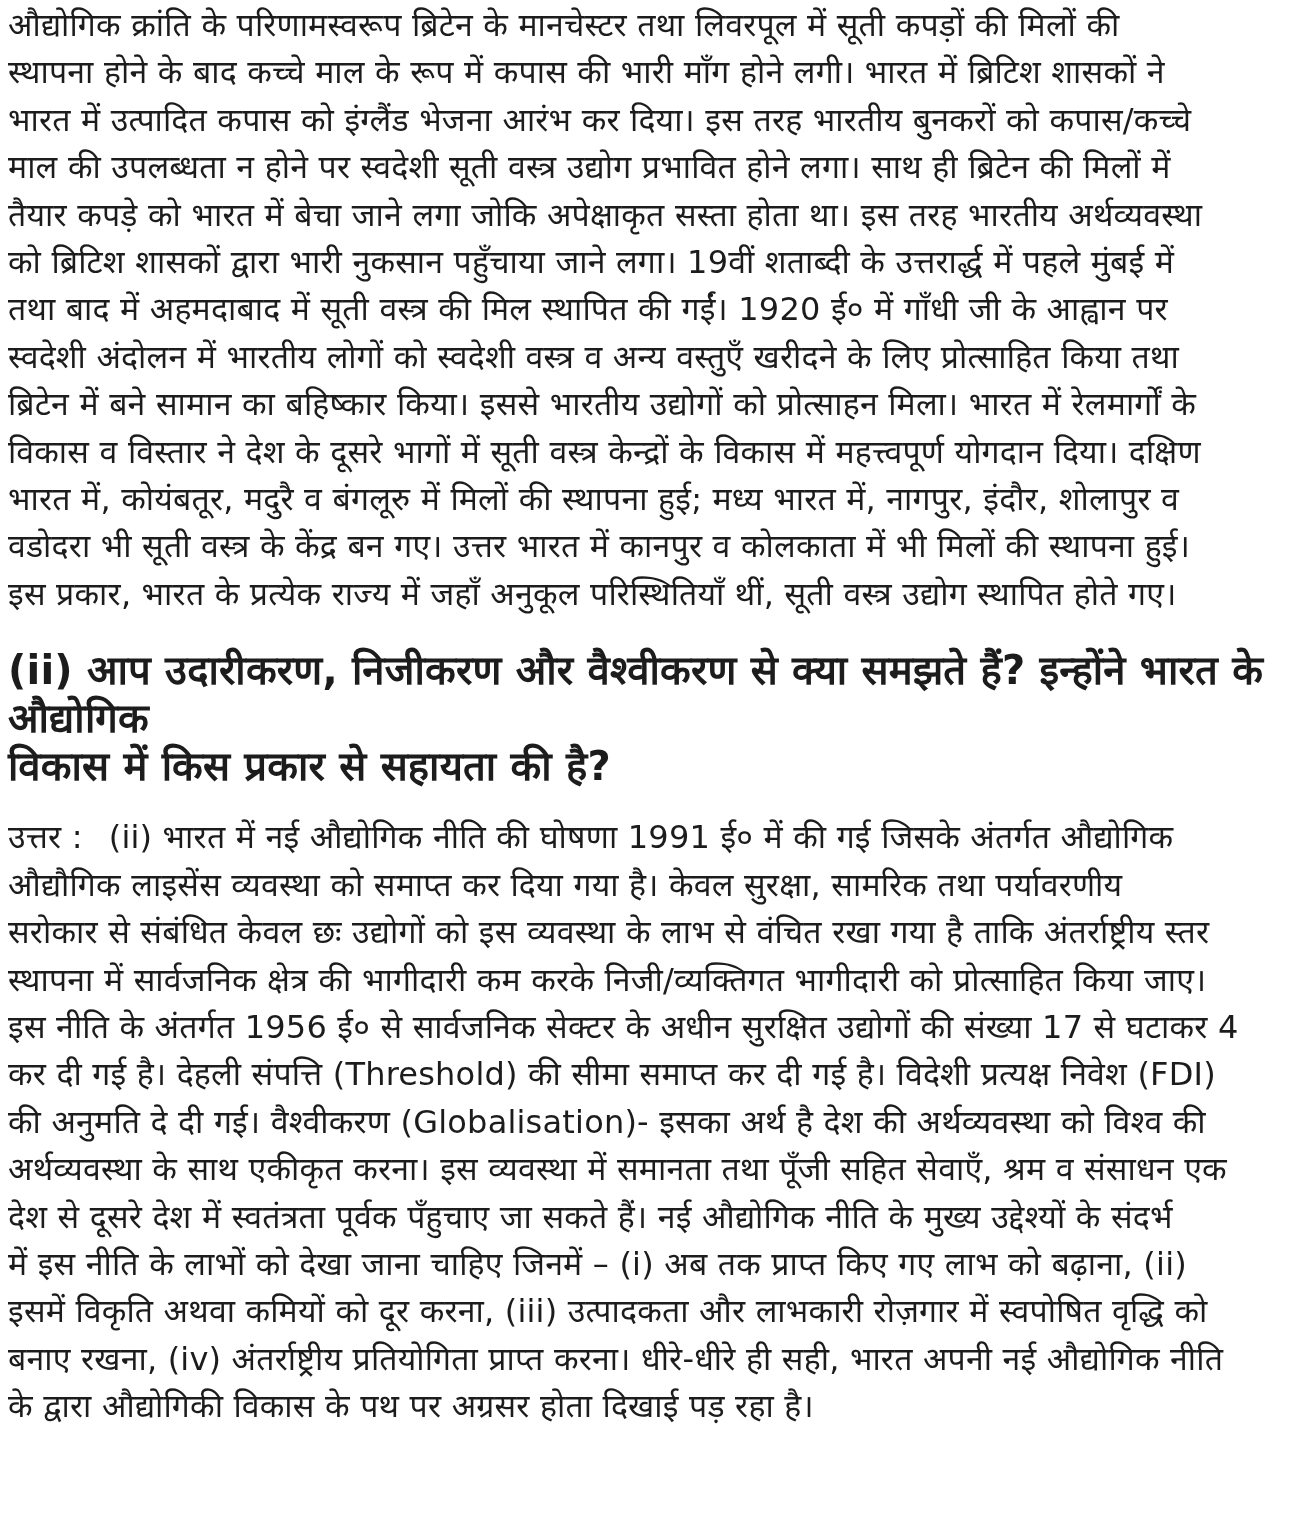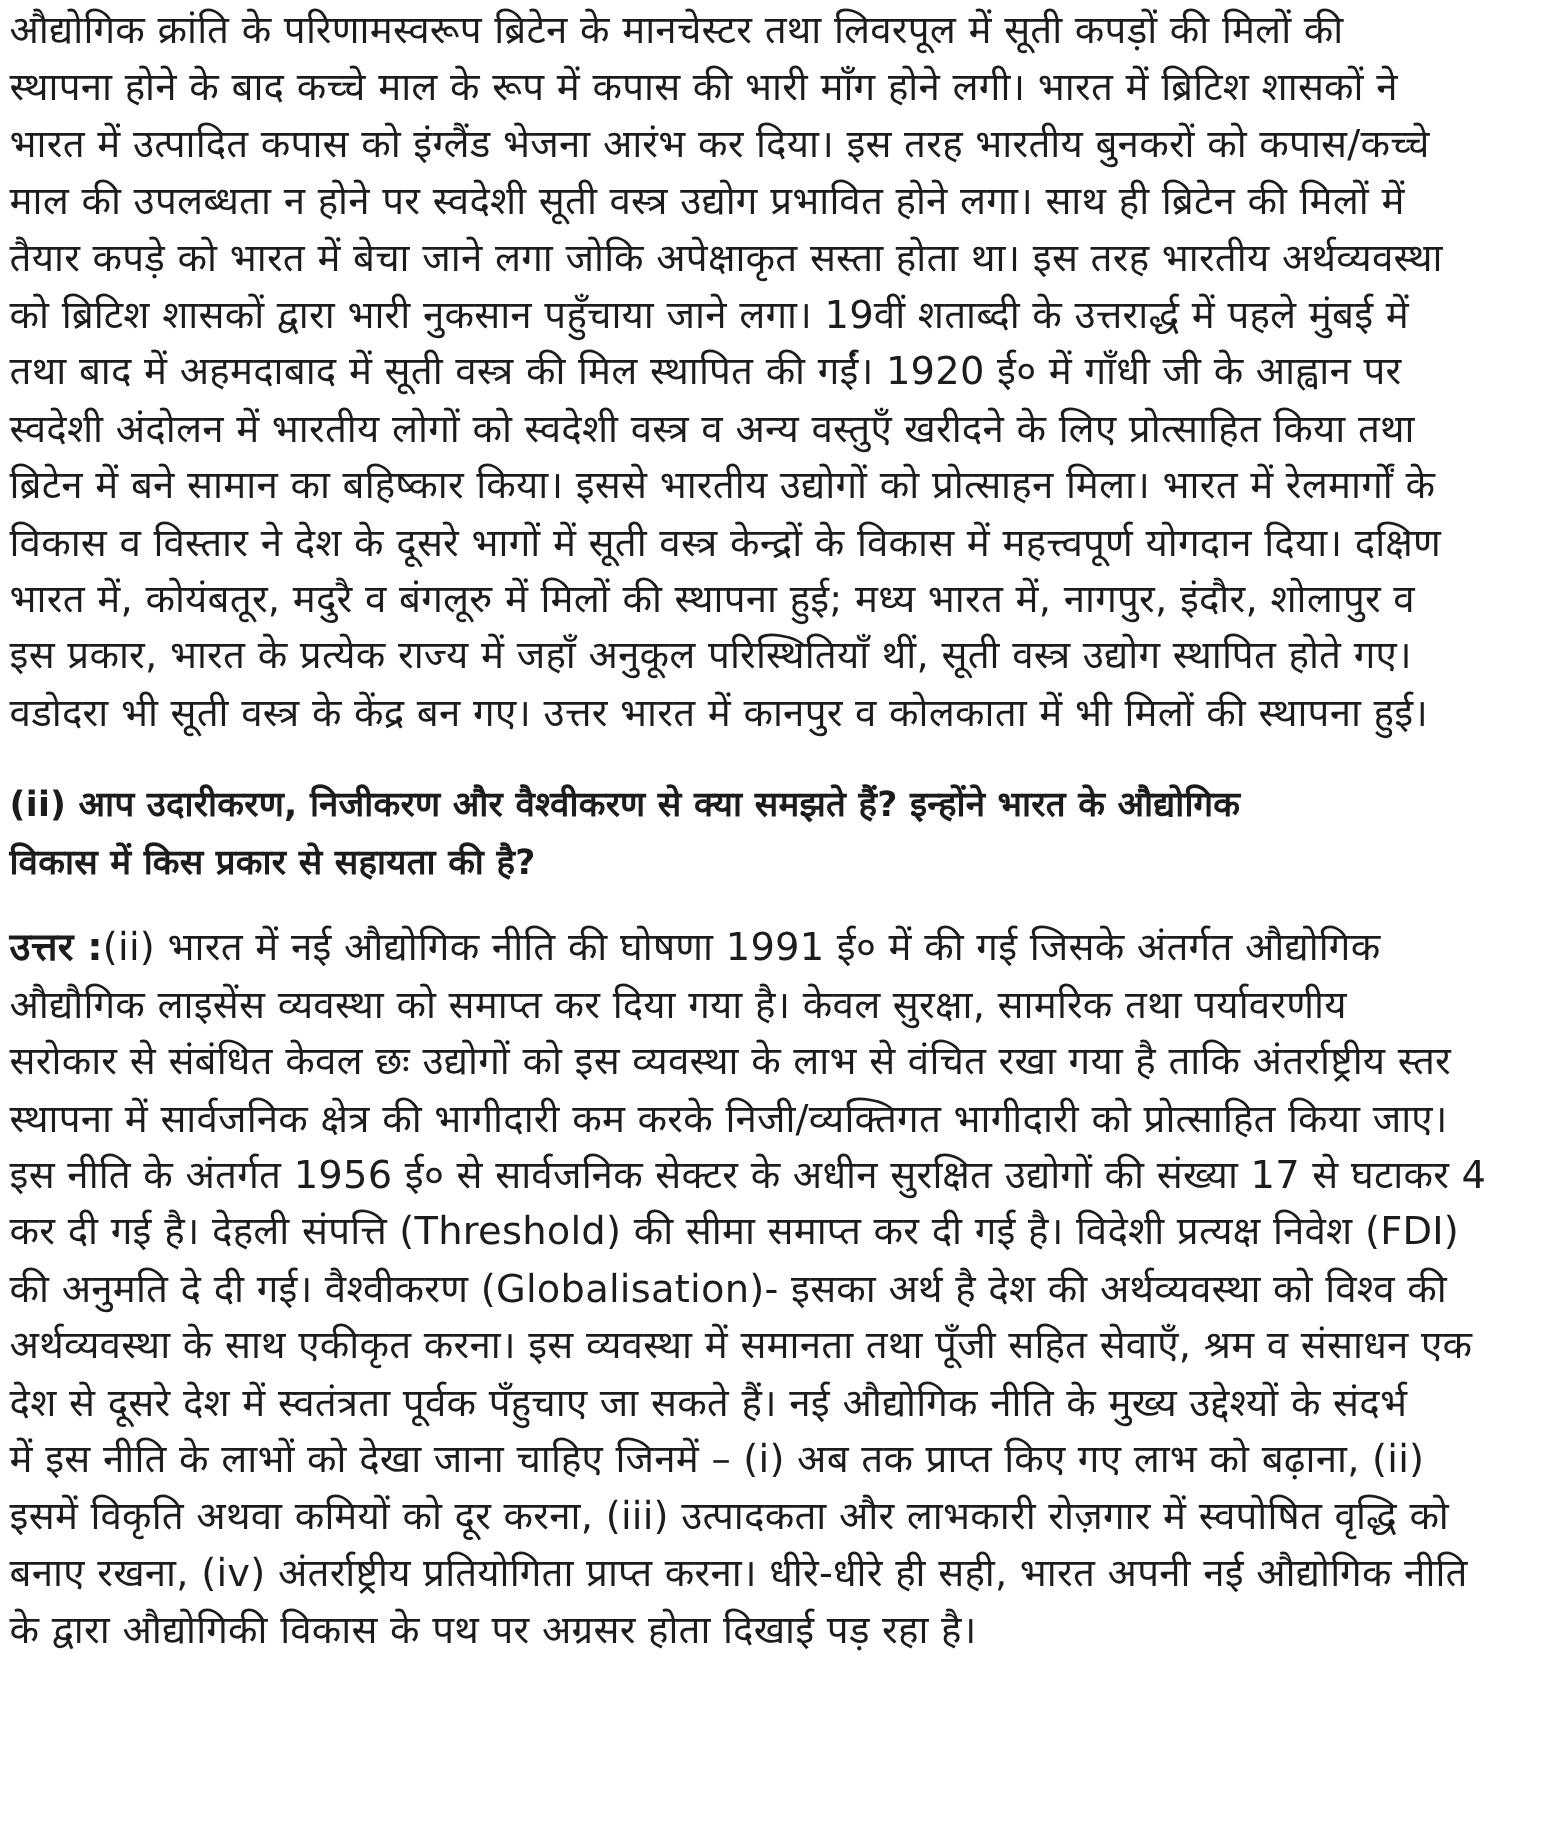--- a/index.html
+++ b/index.html
@@ -22,47 +22,47 @@
     font-size: 32px;
     line-height: 47.4px;
     text-align: left;
     letter-spacing: 0.2px;
   }
   .question {
     margin: 28px 0 24px 0;
     font-weight: 700;
   }
   .question .line {
-    font-size: 29px;
+    font-size: 40px;
     line-height: 48px;
   }
   .answer-label {
-    font-weight: 700;
-    margin-right: 0;
+    font-weight: 400;
+    margin-right: 26px;
   }
 </style>
 </head>
 <body>
 
 <div class="page">
 
   <div class="para">
       <div class="line">औद्योगिक क्रांति के परिणामस्वरूप ब्रिटेन के मानचेस्टर तथा लिवरपूल में सूती कपड़ों की मिलों की</div>
       <div class="line">स्थापना होने के बाद कच्चे माल के रूप में कपास की भारी माँग होने लगी। भारत में ब्रिटिश शासकों ने</div>
       <div class="line">भारत में उत्पादित कपास को इंग्लैंड भेजना आरंभ कर दिया। इस तरह भारतीय बुनकरों को कपास/कच्चे</div>
       <div class="line">माल की उपलब्धता न होने पर स्वदेशी सूती वस्त्र उद्योग प्रभावित होने लगा। साथ ही ब्रिटेन की मिलों में</div>
       <div class="line">तैयार कपड़े को भारत में बेचा जाने लगा जोकि अपेक्षाकृत सस्ता होता था। इस तरह भारतीय अर्थव्यवस्था</div>
       <div class="line">को ब्रिटिश शासकों द्वारा भारी नुकसान पहुँचाया जाने लगा। 19वीं शताब्दी के उत्तरार्द्ध में पहले मुंबई में</div>
       <div class="line">तथा बाद में अहमदाबाद में सूती वस्त्र की मिल स्थापित की गईं। 1920 ई० में गाँधी जी के आह्वान पर</div>
       <div class="line">स्वदेशी अंदोलन में भारतीय लोगों को स्वदेशी वस्त्र व अन्य वस्तुएँ खरीदने के लिए प्रोत्साहित किया तथा</div>
       <div class="line">ब्रिटेन में बने सामान का बहिष्कार किया। इससे भारतीय उद्योगों को प्रोत्साहन मिला। भारत में रेलमार्गों के</div>
       <div class="line">विकास व विस्तार ने देश के दूसरे भागों में सूती वस्त्र केन्द्रों के विकास में महत्त्वपूर्ण योगदान दिया। दक्षिण</div>
       <div class="line">भारत में, कोयंबतूर, मदुरै व बंगलूरु में मिलों की स्थापना हुई; मध्य भारत में, नागपुर, इंदौर, शोलापुर व</div>
+      <div class="line">वडोदरा भी सूती वस्त्र के केंद्र बन गए। उत्तर भारत में कानपुर व कोलकाता में भी मिलों की स्थापना हुई।</div>
       <div class="line">इस प्रकार, भारत के प्रत्येक राज्य में जहाँ अनुकूल परिस्थितियाँ थीं, सूती वस्त्र उद्योग स्थापित होते गए।</div>
-      <div class="line">वडोदरा भी सूती वस्त्र के केंद्र बन गए। उत्तर भारत में कानपुर व कोलकाता में भी मिलों की स्थापना हुई।</div>
     </div>
 
   <div class="question">
       <div class="line">(ii) आप उदारीकरण, निजीकरण और वैश्वीकरण से क्या समझते हैं? इन्होंने भारत के औद्योगिक</div>
       <div class="line">विकास में किस प्रकार से सहायता की है?</div>
     </div>
 
   <div class="answer">
     <div class="line">
       <span class="answer-label">उत्तर :</span><span>(ii) भारत में नई औद्योगिक नीति की घोषणा 1991 ई० में की गई जिसके अंतर्गत औद्योगिक</span>

